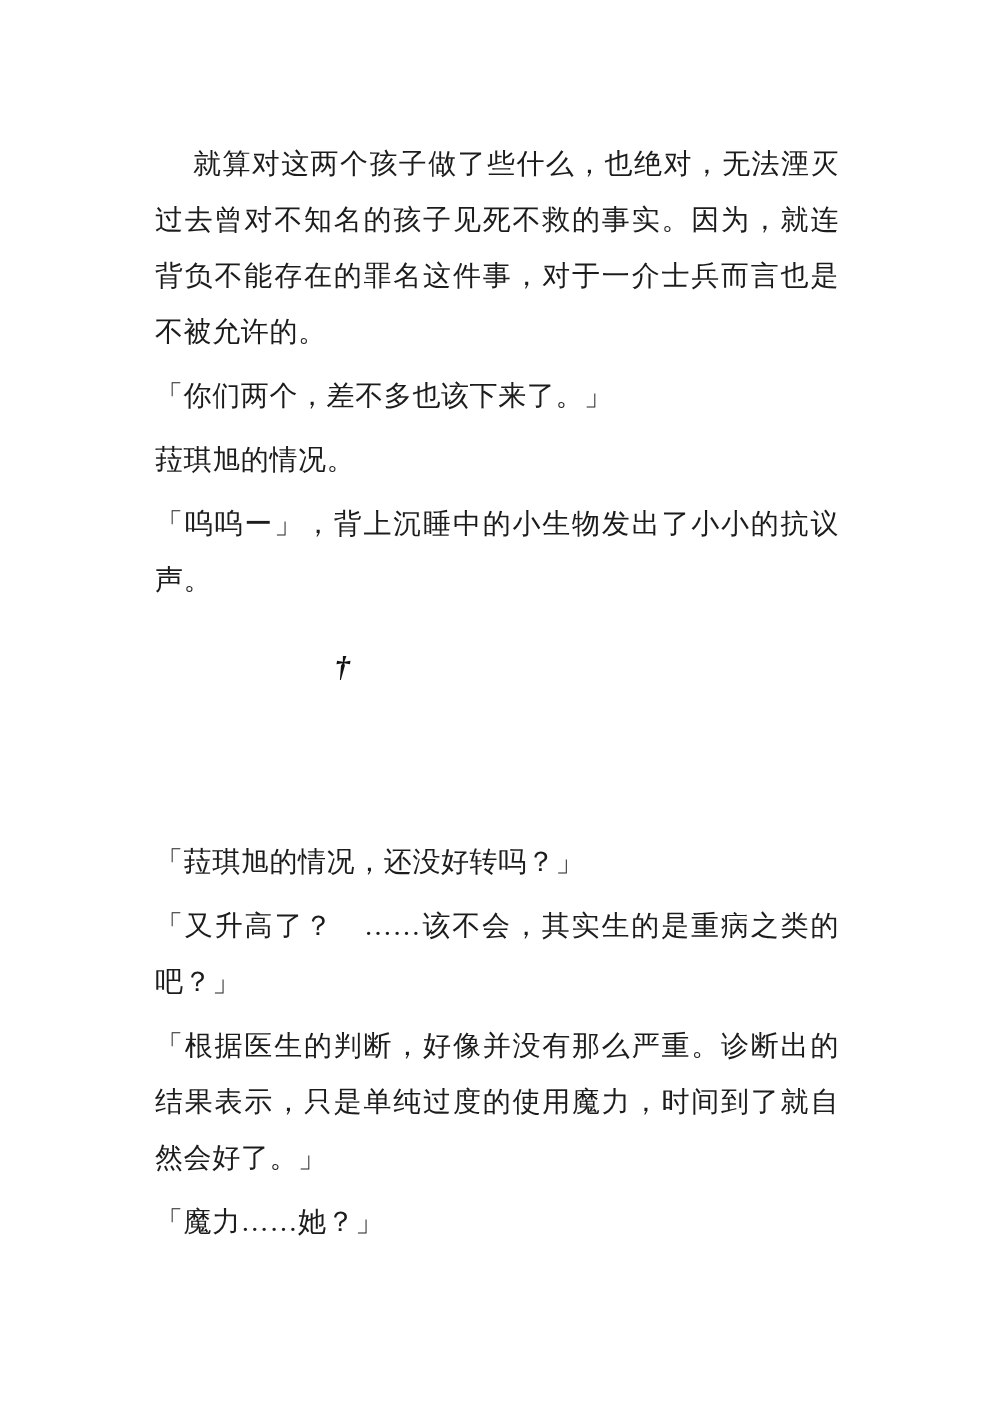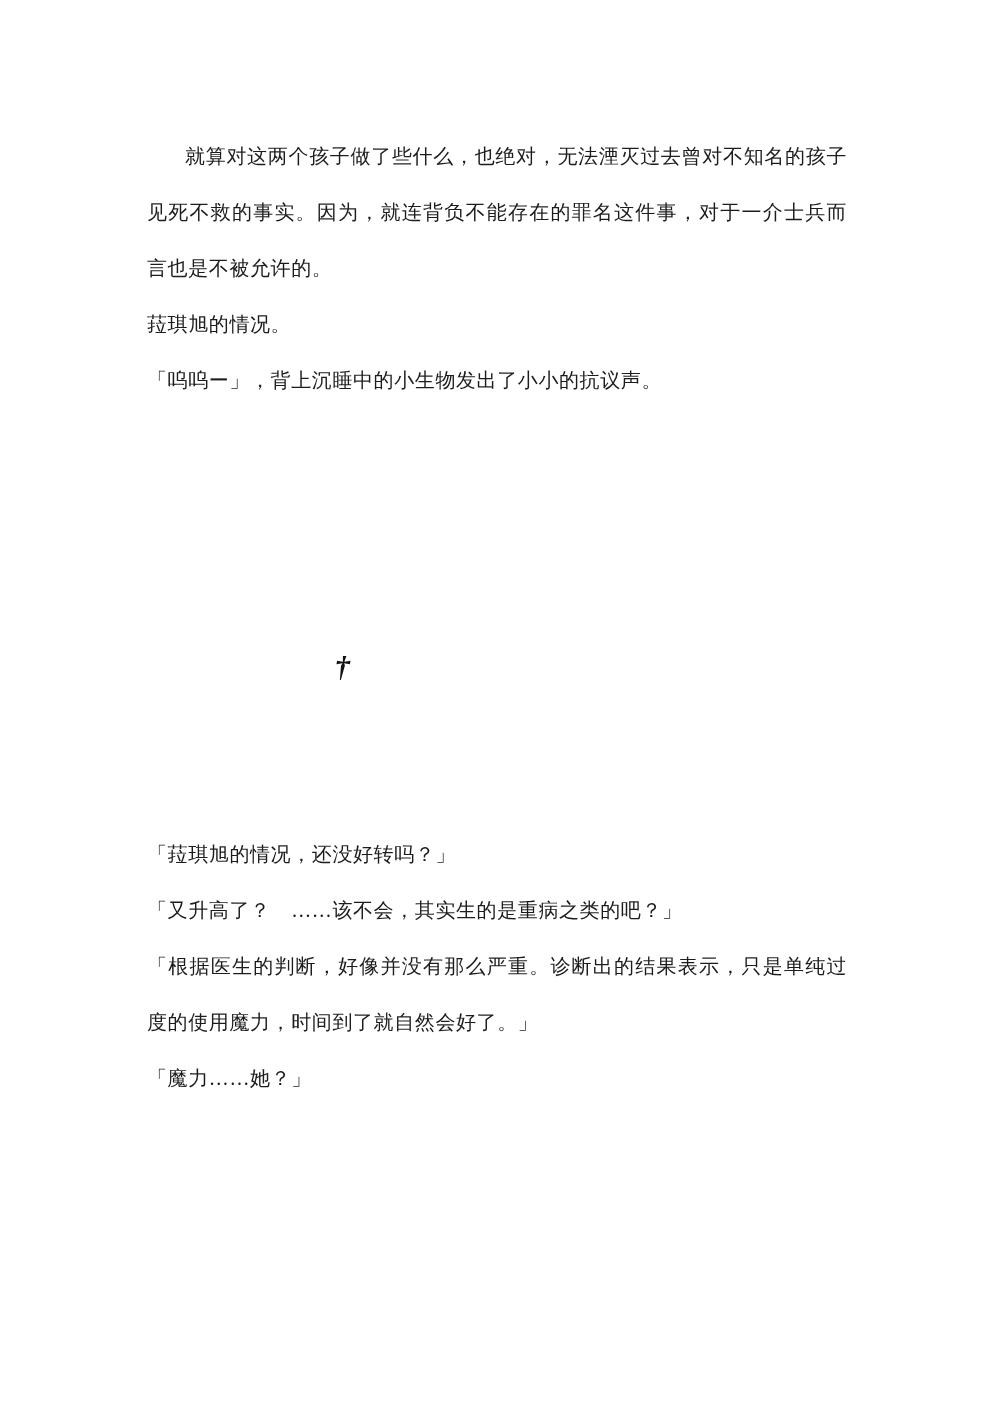--- a/index.html
+++ b/index.html
@@ -30,22 +30,22 @@
     left: 147px;
     top: 0;
     width: 700px;
   }
 
   .block {
     width: 700px;
   }
 
   .para {
-    margin: 0;
-    font-size: 20px;
+    margin: 8px;
+    font-size: 28px;
     line-height: 56px;
     letter-spacing: 0.6px;
     text-align: justify;
     text-justify: inter-character;
     word-break: break-all;
     color: #1c1c1c;
     font-weight: 400;
     -webkit-font-smoothing: antialiased;
   }
 
@@ -92,20 +92,21 @@
 </style>
 </head>
 <body>
 
 <div class="page">
 
   <div class="text-column">
 
     <div class="block block-top">
       <p class="para indent">就算对这两个孩子做了些什么，也绝对，无法湮灭过去曾对不知名的孩子见死不救的事实。因为，就连背负不能存在的罪名这件事，对于一介士兵而言也是不被允许的。</p>
+      <p class="para noindent">「你们两个，差不多也该下来了。」</p>
       <p class="para noindent">菈琪旭的情况。</p>
       <p class="para noindent">「呜呜ー」，背上沉睡中的小生物发出了小小的抗议声。</p>
     </div>
 
     <div class="divider">
       <span class="divider-mark">†</span>
     </div>
 
     <div class="block block-bottom">
       <p class="para noindent">「菈琪旭的情况，还没好转吗？」</p>

